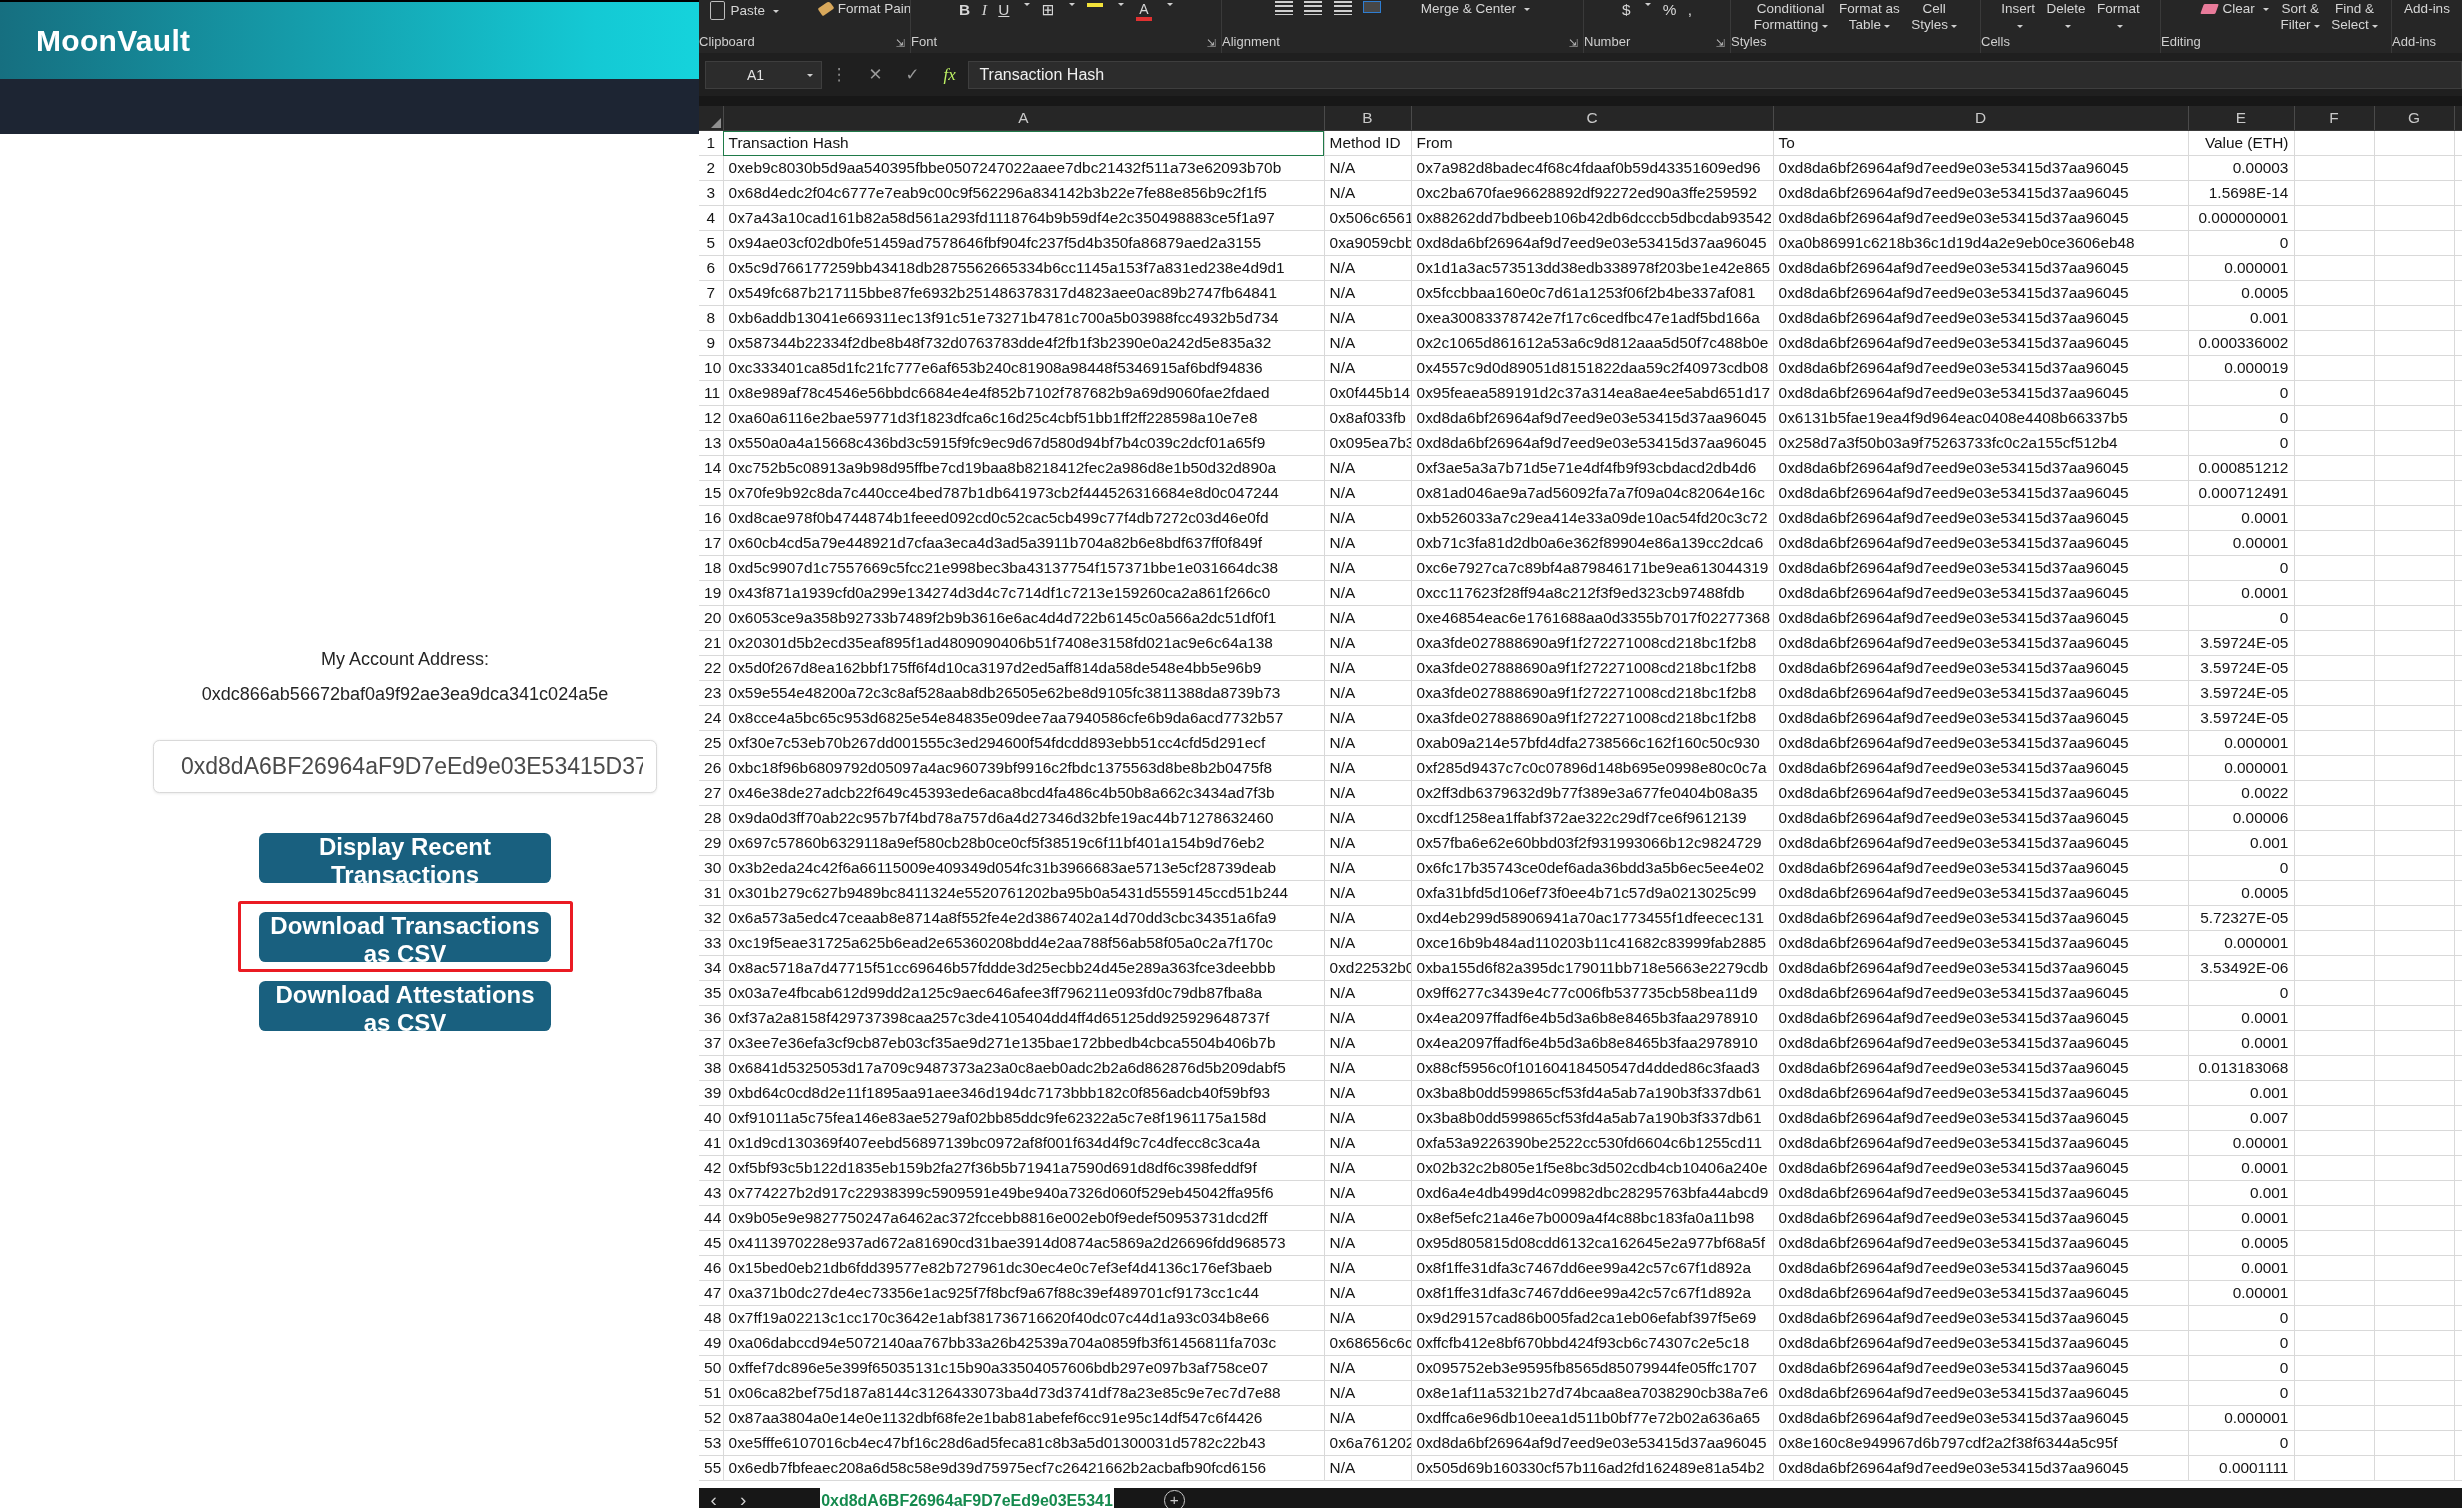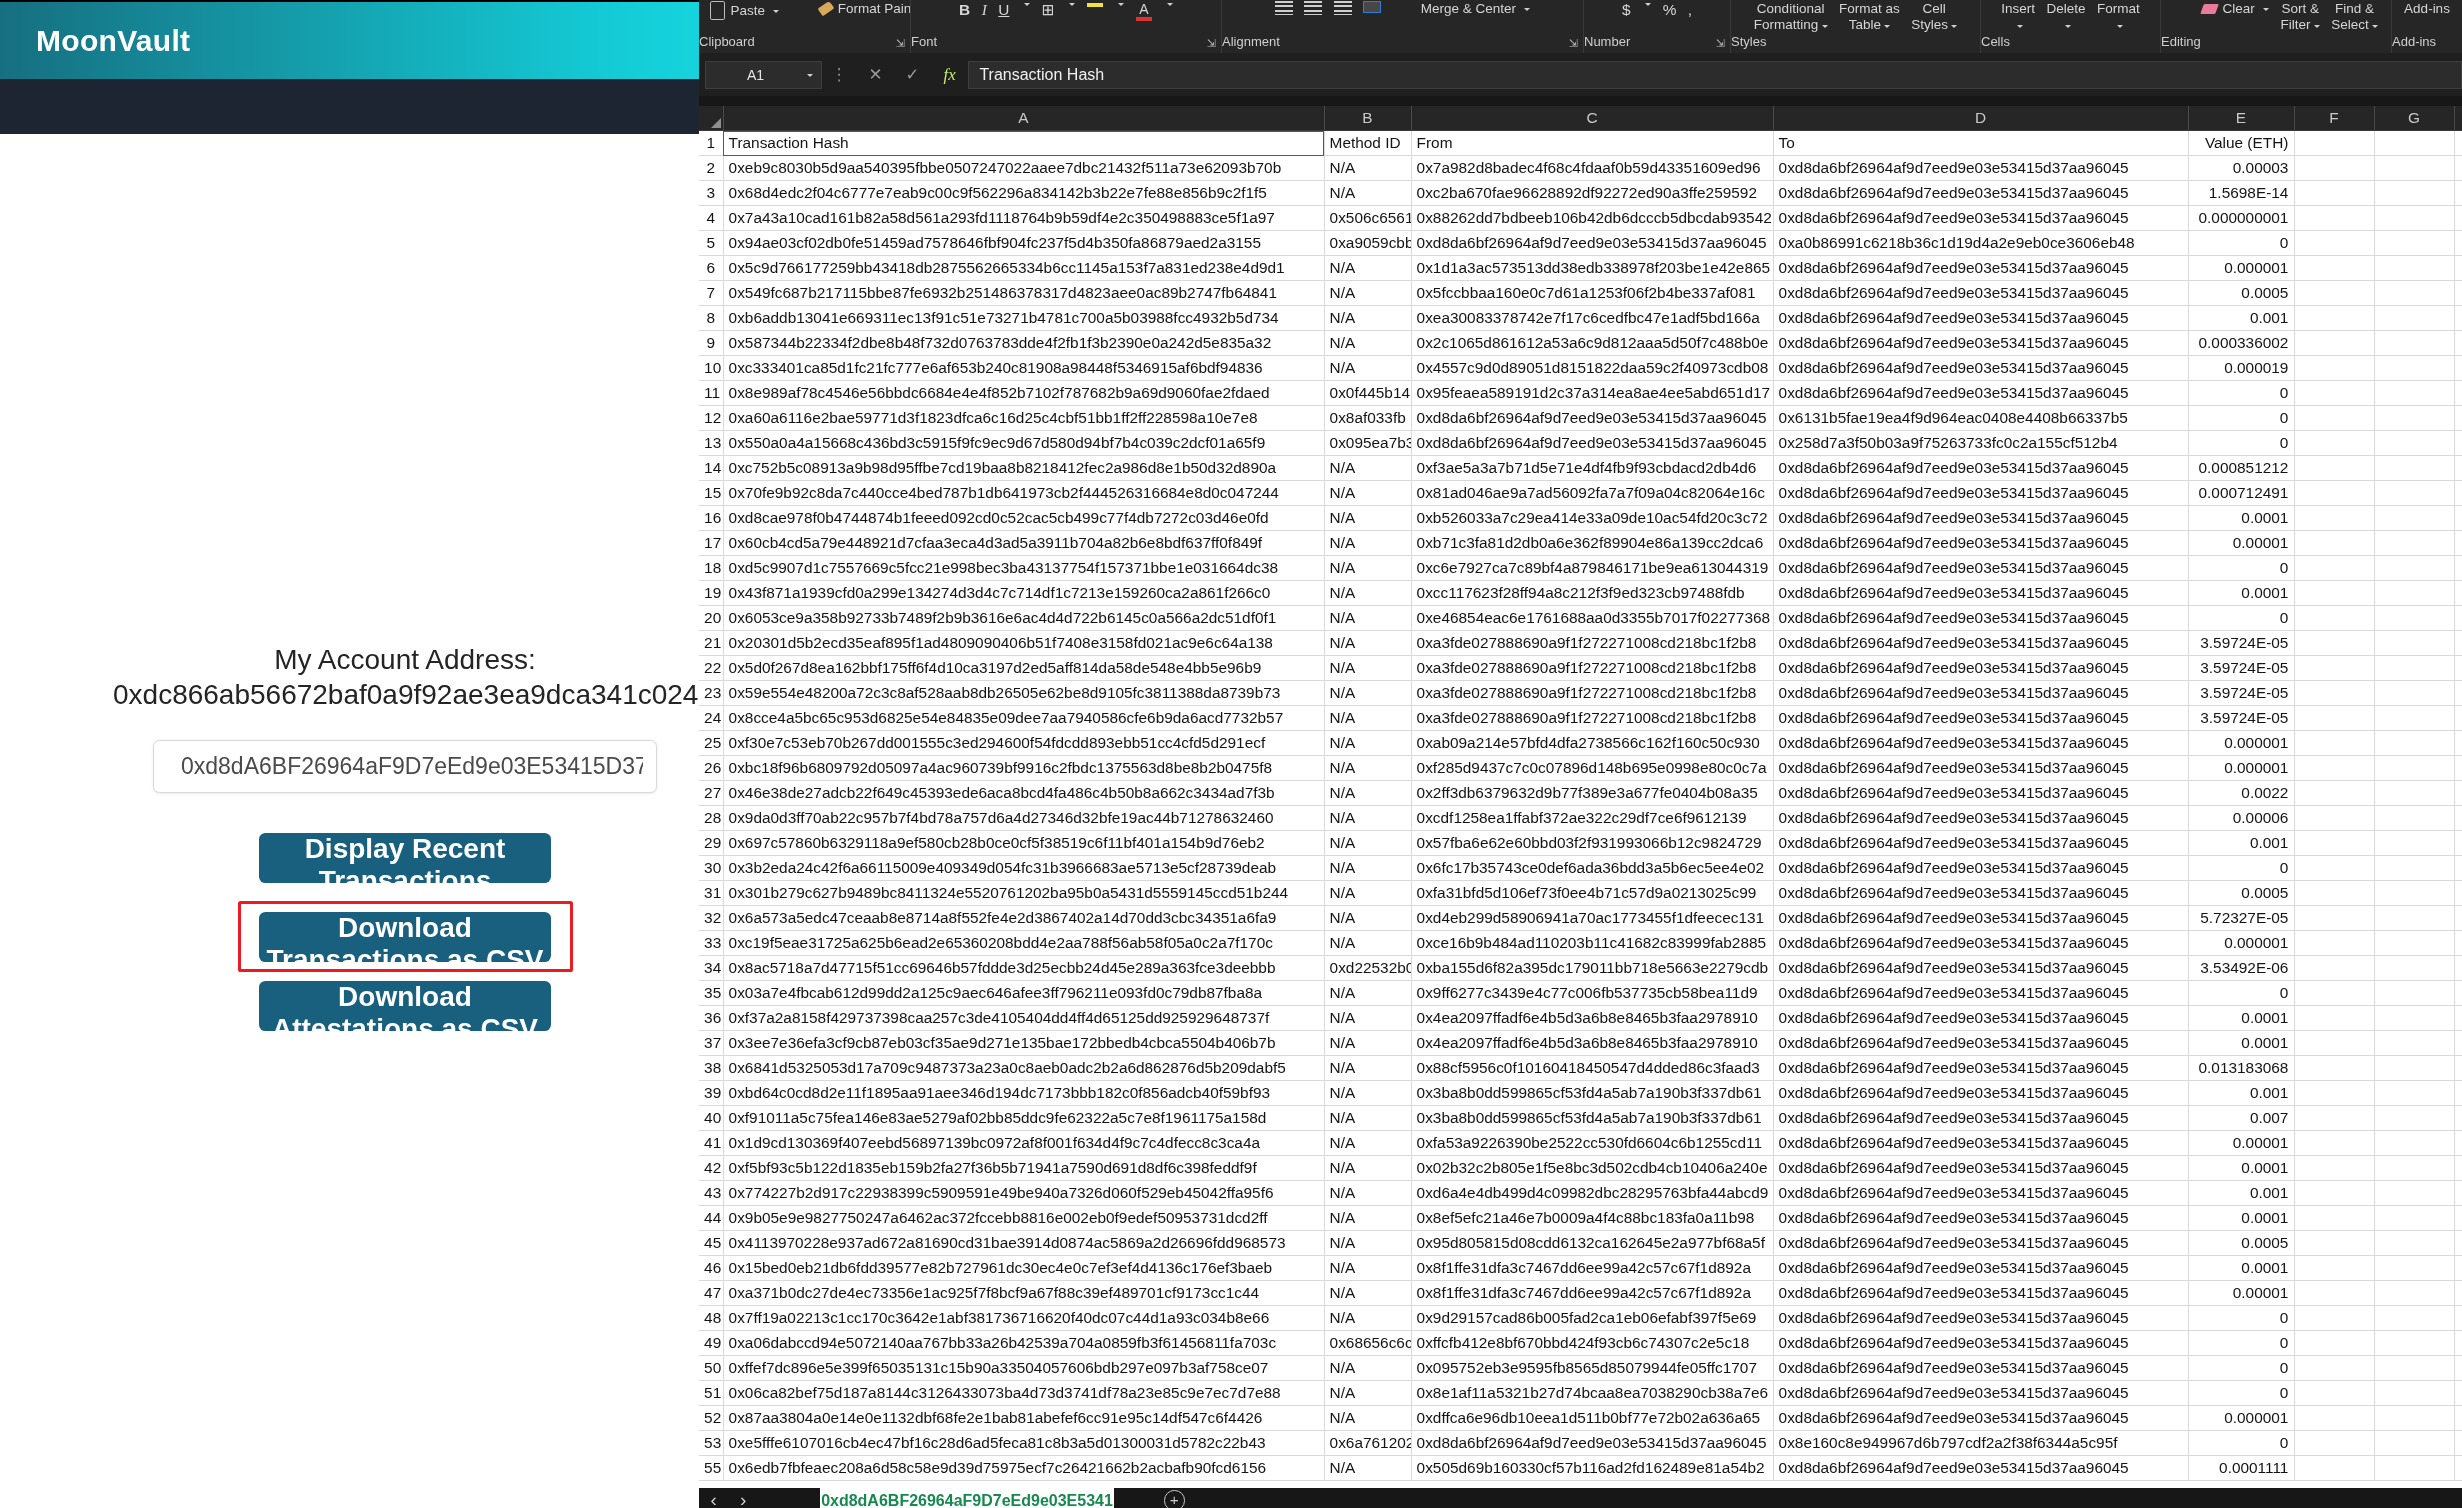--- a/index.html
+++ b/index.html
@@ -8,29 +8,29 @@
   body { display:flex; }
 
   
   .left-panel { width:699px; height:1509px; background:#fff; flex:none; }
   .brand-bar { height:79px; border-top:2.6px solid #000;
     background:linear-gradient(90deg,#166f80 0%,#14c9d4 85%,#15d3dc 100%);
     display:flex; align-items:center; padding-left:36px; }
   .brand { color:#fff; font-size:30px; font-weight:bold; letter-spacing:0.3px; }
   .navy-strip { height:55px; background:#1d2533; }
   .web-content { padding-top:508px; margin-left:113px; width:584px; text-align:center; }
-  .h-line { font-size:28px; color:#242424; line-height:35px; }
+  .h-line { font-size:18px; color:#242424; line-height:35px; }
   .question { margin-top:37px; font-size:24.4px; color:#242424; }
   .addr-input { display:block; margin:28px auto 0 auto; width:504px; height:53px;
     border:1.3px solid #d9d9d9; border-radius:6.4px; font-size:23px; color:#4a4a4a;
     padding:0 13px 0 27px; font-family:"Liberation Sans",sans-serif; outline:none;
     box-shadow:0 0.6px 2.6px rgba(0,0,0,0.08); }
   .btn { display:block; margin:0 auto; width:292px; height:50px; border:none;
     border-radius:6.4px; background:#19607f; color:#fff; font-weight:bold;
-    font-size:28px; font-family:"Liberation Sans",sans-serif; cursor:pointer; }
+    font-size:24px; font-family:"Liberation Sans",sans-serif; cursor:pointer; }
   .btn-display { margin-top:40px; }
   .red-box { margin:18px auto 0 auto; width:335px; padding:7.7px 0;
     border:3.2px solid #ea1b23; border-radius:2.6px; }
   .btn-att { margin-top:8.3px; }
 
   
   .excel { width:1763px; height:1509px; flex:none; display:flex; flex-direction:column;
            background:#262626; }
 
   

